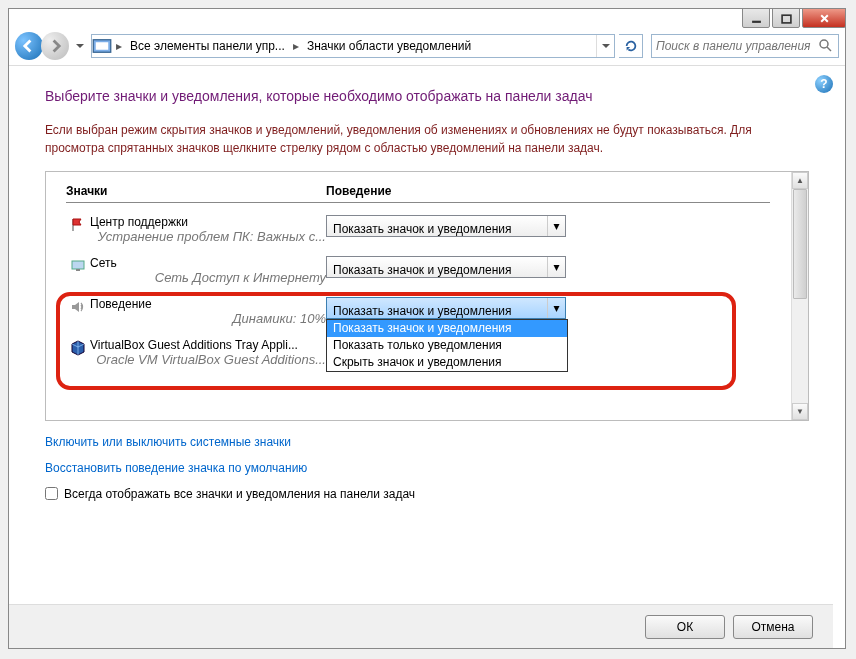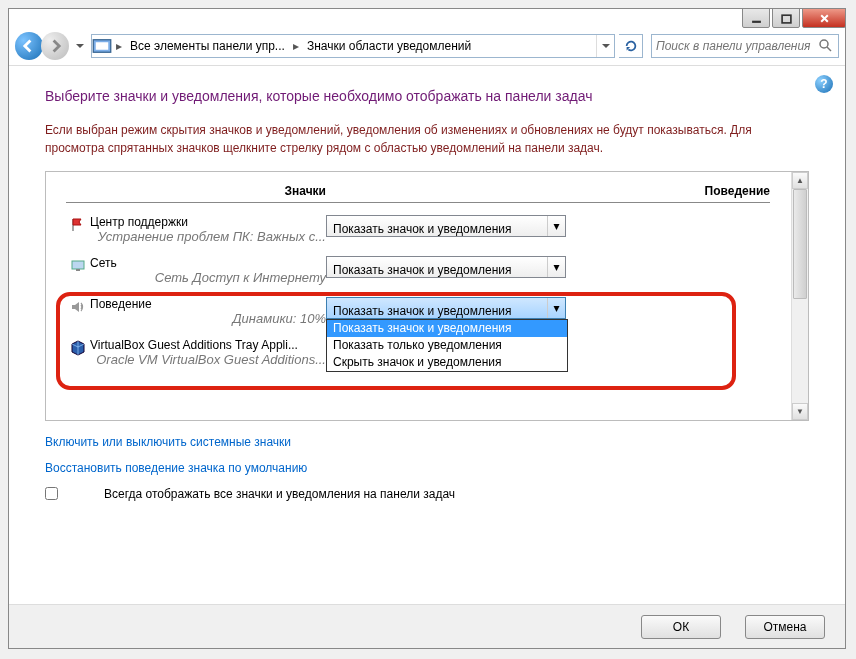--- a/index.html
+++ b/index.html
@@ -45,21 +45,21 @@
 .desc { font-size:12px; color:#7f1d1d; line-height:1.5; margin-bottom:14px; }
 
 .panel { border:1px solid #bcbcbc; height:250px; position:relative; overflow:hidden;}
 .panel-inner { position:absolute; inset:0 18px 0 0; padding: 12px 20px; }
 .scrollbar-v { position:absolute; top:0; right:0; bottom:0; width:17px; background:#f0f0f0; border-left:1px solid #ddd;}
 .sb-arrow { height:17px; background:linear-gradient(#fafafa,#e0e0e0); border:1px solid #ccc; display:flex;align-items:center;justify-content:center;font-size:8px;color:#555;}
 .sb-thumb { position:absolute; top:17px; left:1px; right:1px; height:110px; background:linear-gradient(to right,#eaeaea,#cfcfcf); border:1px solid #bbb; border-radius:1px;}
 .sb-arrow.bot{position:absolute;bottom:0;left:0;right:0;}
 
 .hdr-row { display:flex; border-bottom:1px solid #888; padding-bottom:4px; margin-bottom:8px;}
-.hdr-row div { font-size:12px; font-weight:bold;text-align:right; }
+.hdr-row div { font-size:12px; font-weight:bold; }
 .col1 { width:260px; }
 .col2 { flex:1; }
 
 .item-row { display:flex; align-items:flex-start; padding:4px 0 8px; }
 .item-ic { width:24px; display:flex; align-items:center; justify-content:center; padding-top:2px;}
 .item-ic svg { width:16px;height:16px; }
 .item-text { width:236px; }
 .item-text .ttl { font-size:12px; color:#000; white-space:nowrap;overflow:hidden;text-overflow:ellipsis;}
 .item-text .sub { font-size:13px; color:#777; font-style:italic; white-space:nowrap;overflow:hidden;text-overflow:ellipsis;text-align:right;}
 .item-sel { flex:1; }
@@ -69,25 +69,25 @@
 
 .dd-list { position:absolute; top:21px; left:-1px; width:242px; background:#fff; border:1px solid #333; z-index:10;}
 .dd-opt { padding:1px 6px 2px; font-size:12px;}
 .dd-opt.sel { background:#3399ff; color:#fff; }
 
 .annot { border:4px solid #d21; border-radius:14px; position:absolute; pointer-events:none; z-index:5;}
 
 .links { margin-top:14px; }
 .links a { display:block; color:#0066cc; font-size:12px; text-decoration:none; margin-bottom:12px; }
 
-.chk-row { display:flex; align-items:center; font-size:12px; margin-top:4px;gap:40px;}
+.chk-row { display:flex; align-items:center; font-size:12px; margin-top:4px;}
 .chk-row input { margin-right:6px; }
 
 
-.footer { position:absolute; bottom:0; left:0; right:0; height:44px; background:#f0f0f0; border-top:1px solid #ddd; display:flex; align-items:center; justify-content:flex-end; padding-right:20px; gap:24px;}
+.footer { position:absolute; bottom:0; left:0; right:12px; height:44px; background:#f0f0f0; border-top:1px solid #ddd; display:flex; align-items:center; justify-content:flex-end; padding-right:20px; gap:8px;}
 .btn { min-width:80px; height:24px; border:1px solid #888; background:linear-gradient(#fafafa,#e0e0e0); font-size:12px; border-radius:3px; display:flex;align-items:center;justify-content:center; padding:0 14px;}
 </style>
 </head>
 <body>
 
 <div class="outer-border">
 
   <div class="titlebar">
     <div class="win-btn win-min">
         <svg viewBox="0 0 10 10">

